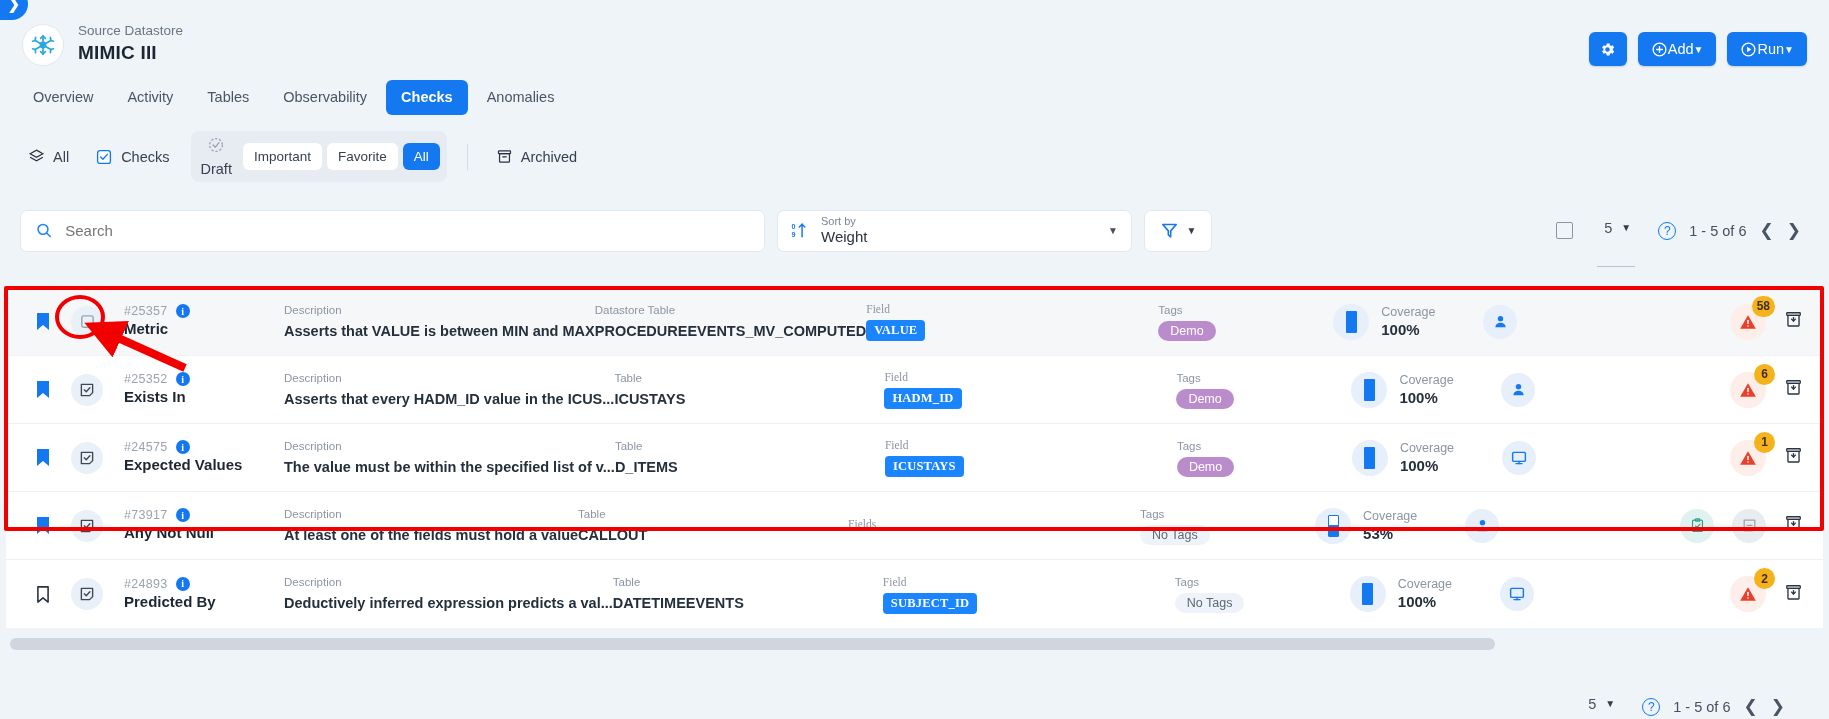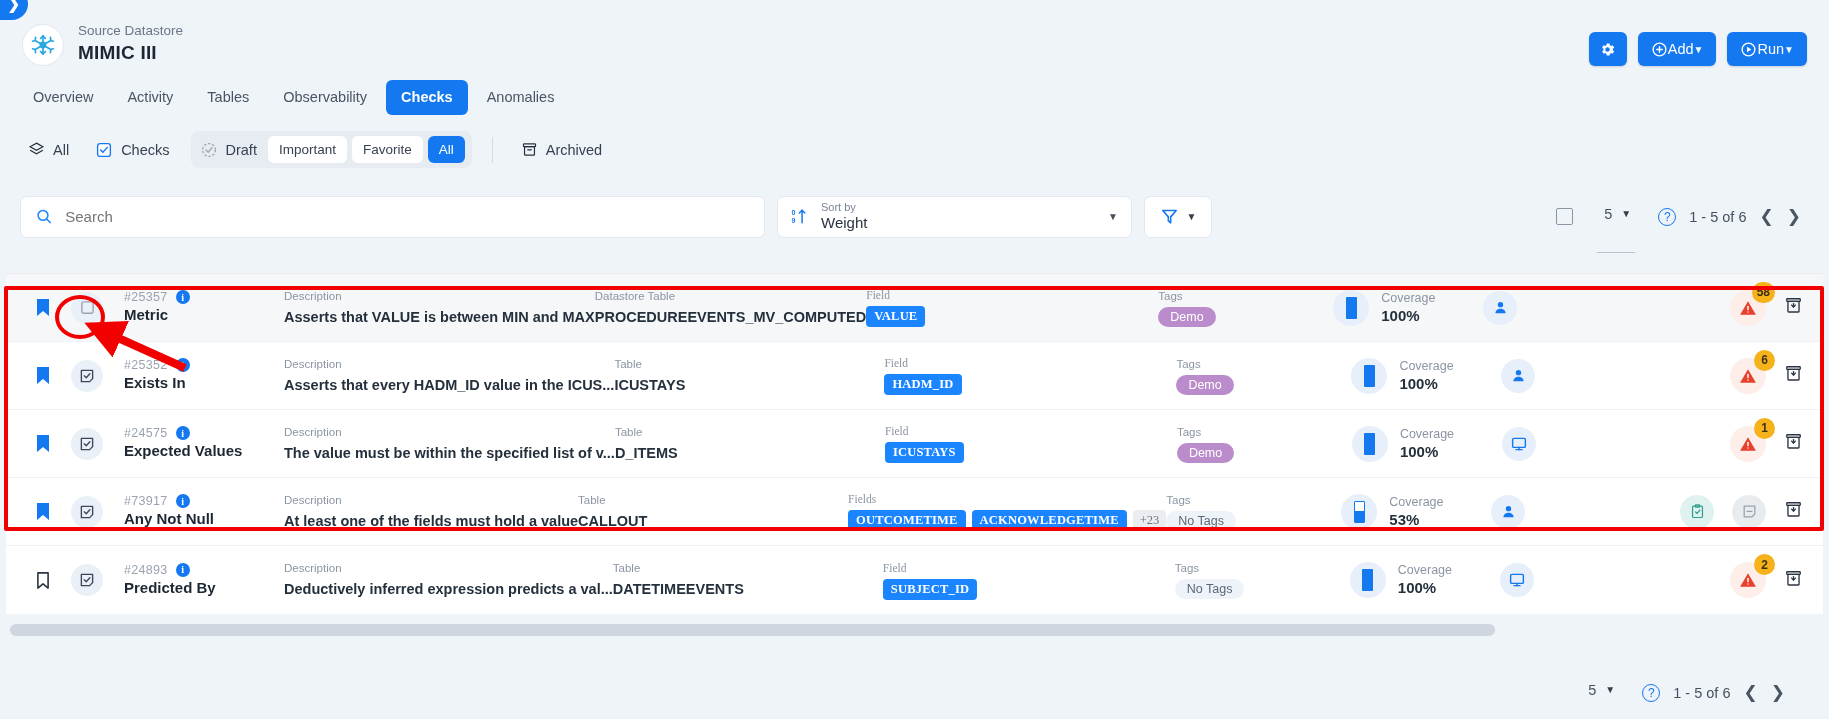--- a/index.html
+++ b/index.html
@@ -54,21 +54,21 @@
   
   .filterbar{
     display:flex; align-items:center; gap:10px;
     padding:16px 20px 12px 20px;
   }
   .fb-item{ display:flex; align-items:center; gap:8px; font-size:14.5px; color:#374151; padding:4px 8px; cursor:pointer; }
   .pillgroup{
     display:flex; align-items:center; gap:5px;
     background:#e7ecf2; border-radius:8px; padding:5px 7px; margin-left:4px;
   }
-  .pillgroup .lead{ display:flex; align-items:center; gap:7px; padding:0 6px 0 2px; font-size:14.5px; color:#374151;}
+  .pillgroup .lead{ display:flex; align-items:center; gap:7px; padding:0 6px 0 2px; font-size:14.5px; color:#374151;flex-direction:column;}
   .pill{ background:#fff; border-radius:6px; padding:5px 11px; font-size:13.5px; color:#374151; cursor:pointer; line-height:17px;}
   .pill.active{ background:#1478f0; color:#fff; }
   .fb-sep{ width:1px; height:26px; background:#d3dbe4; margin:0 10px; }
 
   
   .searchrow{ display:flex; align-items:center; gap:12px; padding:0 20px 12px 20px; }
   .search-box{
     flex:0 0 745px; height:42px; background:#fff; border:1px solid #e2e8f0; border-radius:7px;
     display:flex; align-items:center; gap:10px; padding:0 14px;
   }
@@ -613,25 +613,20 @@
       <div class="c-desc">
         <div class="meta-lbl">Description</div>
         <div class="meta-val bold">At least one of the fields must hold a value</div>
       </div>
       <div class="c-table">
         <div class="meta-lbl">Table</div>
         <div class="meta-val bold">CALLOUT</div>
       </div>
       <div class="c-field">
         <div class="meta-lbl">Fields</div>
-        <div class="fieldwrap">
-          <span class="tagchip">OUTCOMETIME</span>
-          <span class="tagchip">ACKNOWLEDGETIME</span>
-          <span class="plus-chip">+23</span>
-        </div>
       </div>
       <div class="c-tags">
         <div class="meta-lbl">Tags</div>
         <span class="notag-chip">No Tags</span>
       </div>
       <div class="c-cov">
         <div class="cov-bubble">
             <div class="cov-bar partial"></div>
           </div>
         <div>

